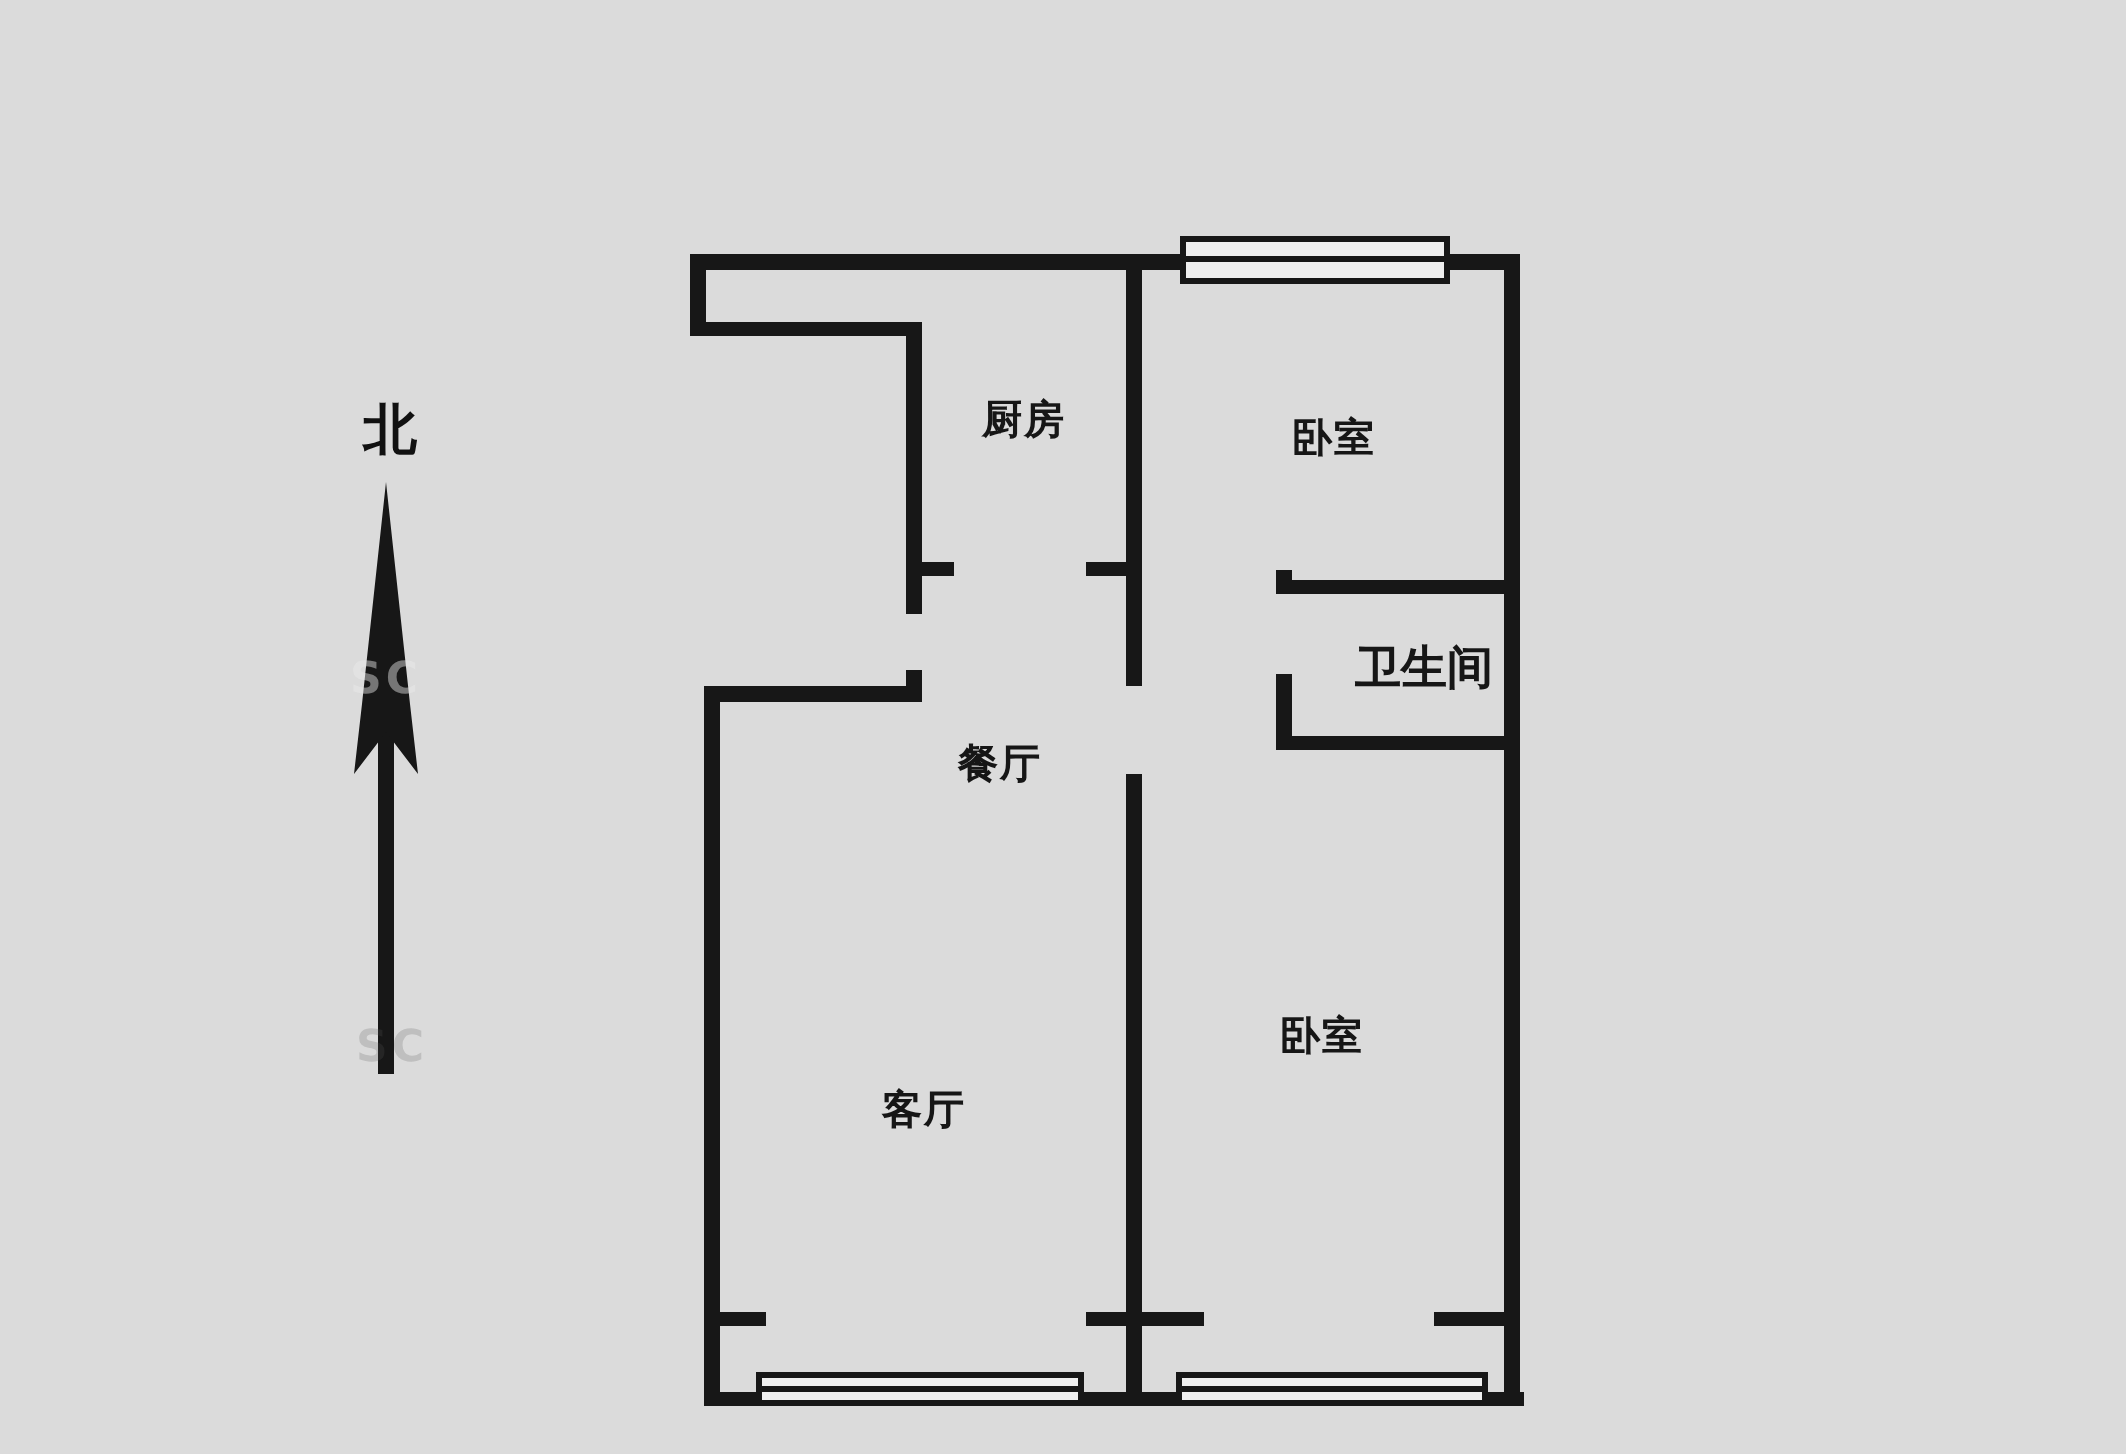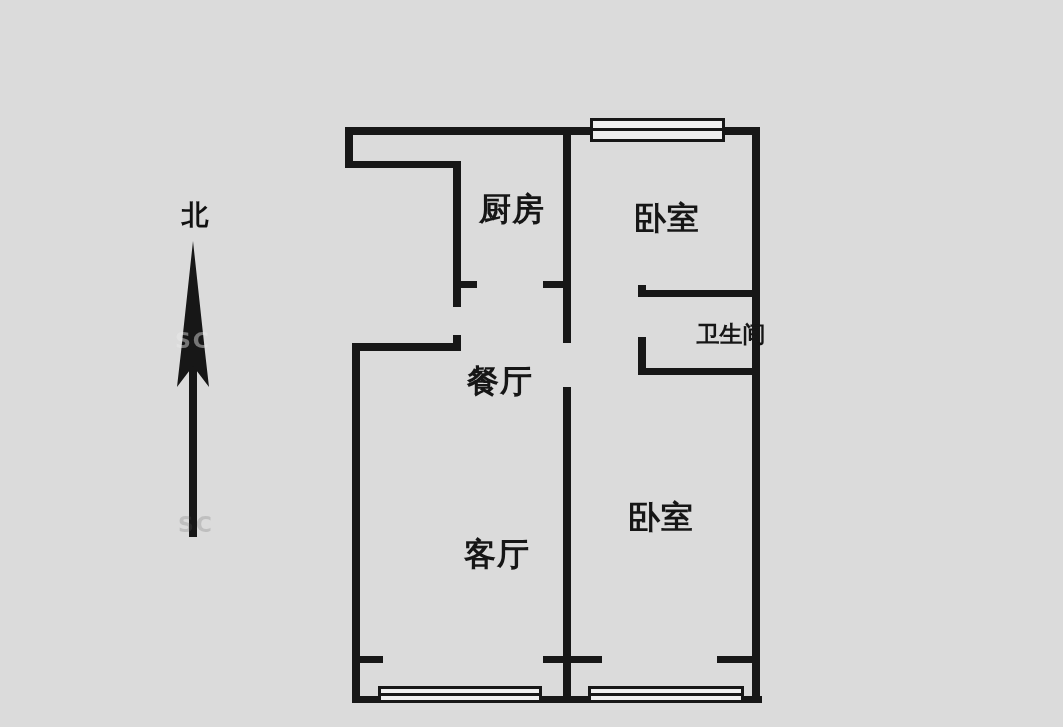--- a/index.html
+++ b/index.html
@@ -24,21 +24,21 @@
   }
   .window .winline{
     position:absolute;left:0;right:0;top:50%;
     height:3px;margin-top:-2px;
     background:var(--wall);
   }
   .room-label{
     position:absolute;
     transform:translate(-50%,-50%);
     font-weight:bold;
-    font-size:32px;
+    font-size:20px;
     color:#161616;
     white-space:nowrap;
     letter-spacing:1px;
   }
   .room-label.small{font-size:23px;letter-spacing:0px;}
   .north-label{
     position:absolute;
     transform:translate(-50%,-50%);
     font-weight:bold;
     font-size:27px;
@@ -106,18 +106,18 @@
     </div>
   <div class="window" style="left:378px;top:686px;width:164px;height:17px;">
       <span class="winline"></span>
     </div>
   <div class="window" style="left:588px;top:686px;width:156px;height:17px;">
       <span class="winline"></span>
     </div>
 
   <div class="room-label" style="left:512px;top:210px;">厨房</div>
   <div class="room-label" style="left:667px;top:219px;">卧室</div>
-  <div class="room-label small" style="left:712px;top:334px;margin-left:19px;">卫生间</div>
+  <div class="room-label small" style="left:712px;top:334px;">卫生间</div>
   <div class="room-label" style="left:500px;top:382px;text-align:right;">餐厅</div>
-  <div class="room-label" style="left:462px;top:555px;margin-left:35px;">客厅</div>
+  <div class="room-label" style="left:462px;top:555px;">客厅</div>
   <div class="room-label" style="left:661px;top:518px;">卧室</div>
 
 </div>
 
 </body></html>

